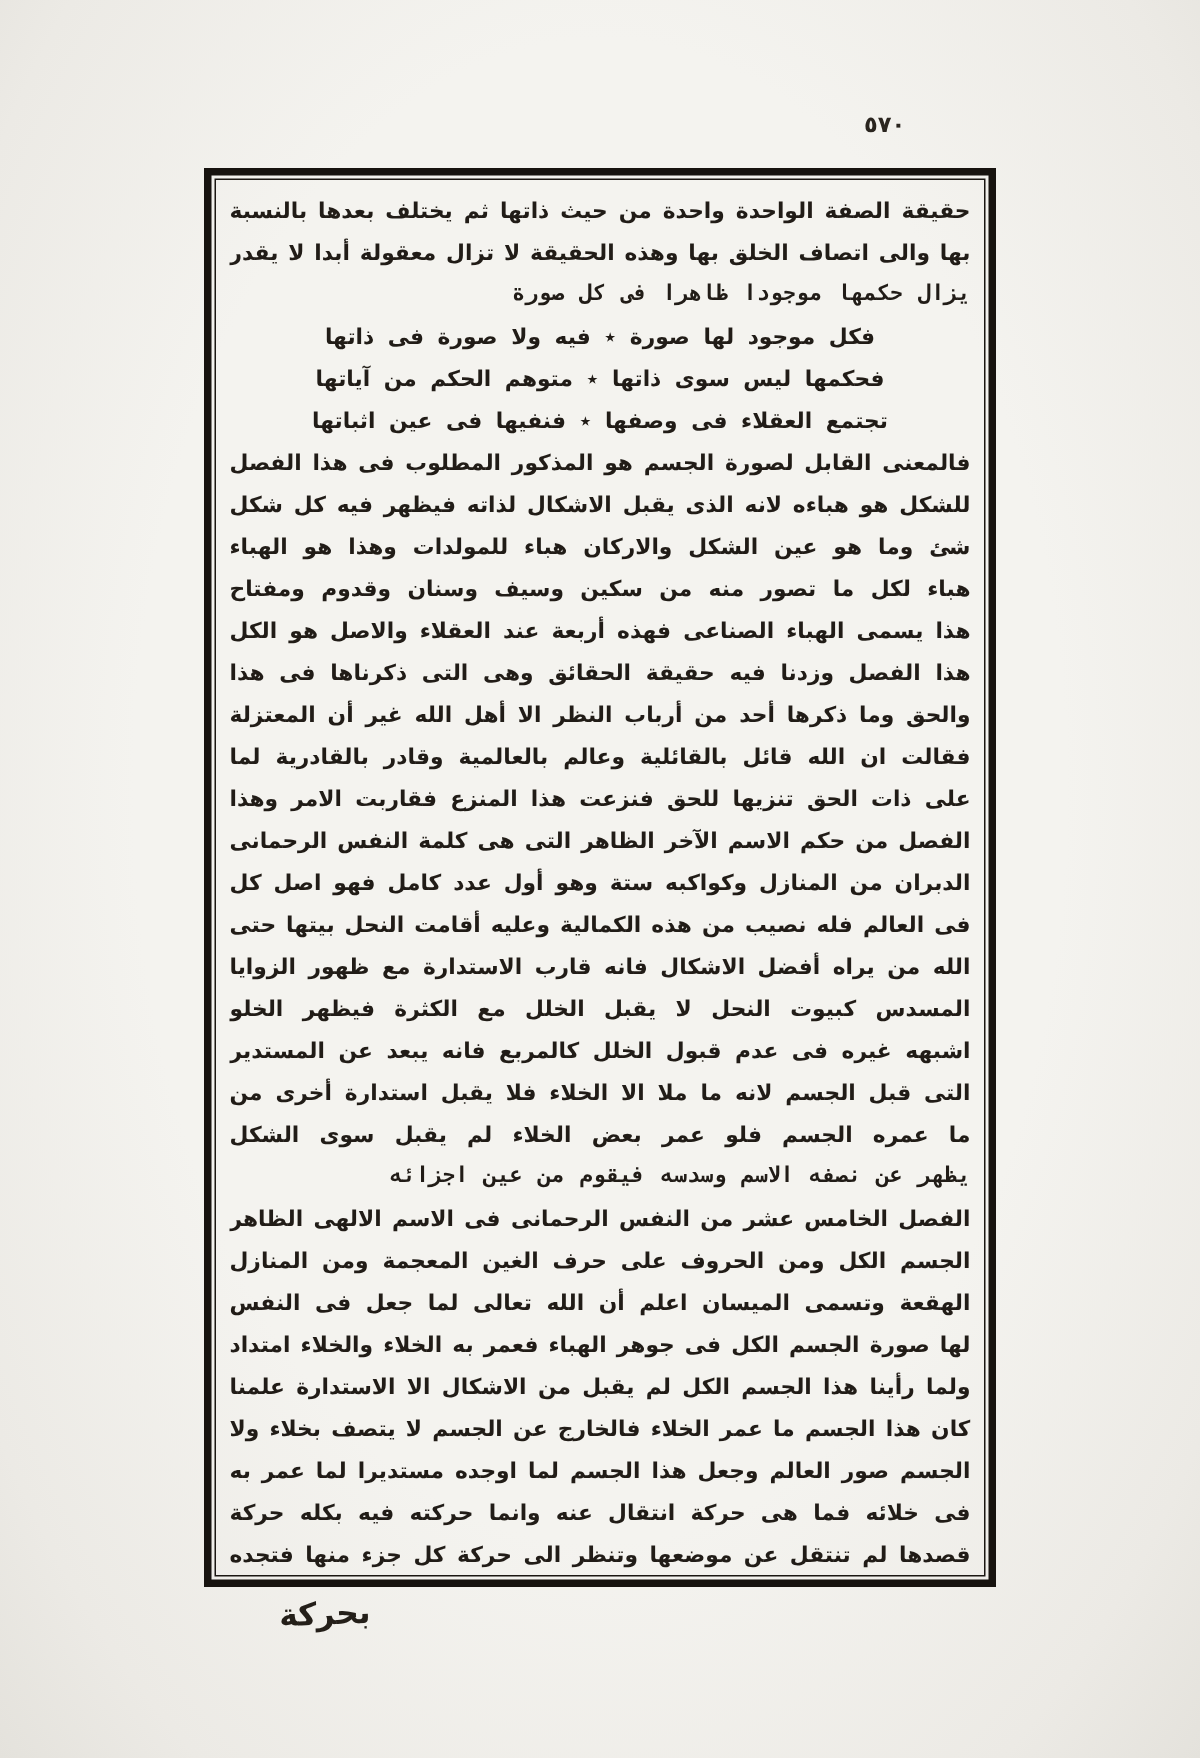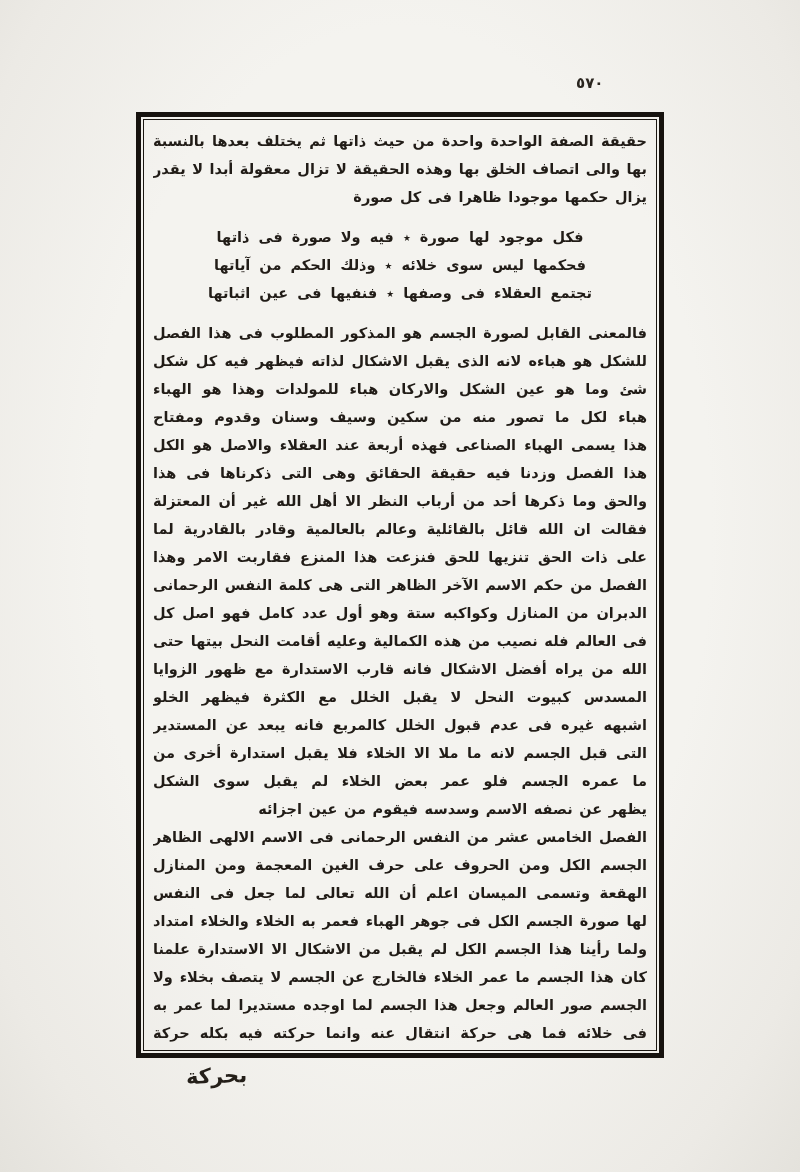--- a/index.html
+++ b/index.html
@@ -54,23 +54,24 @@
     line-height: 28px;
     height: 28px;
     overflow: hidden;
     text-align: justify;
     text-align-last: justify;
     word-spacing: 1.5px;
     color: #211c17;
   }
   .line.end {
     text-align-last: right;
+    font-family: Liberation Mono, monospace;
   }
   .poem {
-    margin: 12px auto;
+    margin: 0 auto;
     width: 86%;
   }
   .poem .line {
     text-align: center;
     text-align-last: center;
     word-spacing: 4px;
   }
   .catchword {
     position: absolute;
     top: 1064px;
@@ -92,21 +93,21 @@
     <div class="text-area">
 
       <div>
         <div class="line">حقيقة الصفة الواحدة واحدة من حيث ذاتها ثم يختلف بعدها بالنسبة الى اختصاص الحق</div>
         <div class="line">بها والى اتصاف الخلق بها وهذه الحقيقة لا تزال معقولة أبدا لا يقدر العقل على انكارها فلا</div>
         <div class="line end">يزال حكمها موجودا ظاهرا فى كل صورة</div>
       </div>
 
       <div class="poem">
         <div class="line">فكل موجود لها صورة ٭ فيه ولا صورة فى ذاتها</div>
-        <div class="line">فحكمها ليس سوى خلائه ٭ وذلك الحكم من آياتها</div>
+        <div class="line">فحكمها ليس سوى ذاتها ٭ متوهم الحكم من آياتها</div>
         <div class="line">تجتمع العقلاء فى وصفها ٭ فنفيها فى عين اثباتها</div>
       </div>
 
       <div>
         <div class="line">فالمعنى القابل لصورة الجسم هو المذكور المطلوب فى هذا الفصل وهو الهباء والجسم القابل</div>
         <div class="line">للشكل هو هباءه لانه الذى يقبل الاشكال لذاته فيظهر فيه كل شكل وليس فى الشكل منه</div>
         <div class="line">شئ وما هو عين الشكل والاركان هباء للمولدات وهذا هو الهباء الطبيعى والحديد وامثاله</div>
         <div class="line">هباء لكل ما تصور منه من سكين وسيف وسنان وقدوم ومفتاح وكلها صور وأشكال ومثل</div>
         <div class="line">هذا يسمى الهباء الصناعى فهذه أربعة عند العقلاء والاصل هو الكل وهو الذى وضعناه</div>
         <div class="line">هذا الفصل وزدنا فيه حقيقة الحقائق وهى التى ذكرناها فى هذا الفصل التى بها تم الخلق</div>

